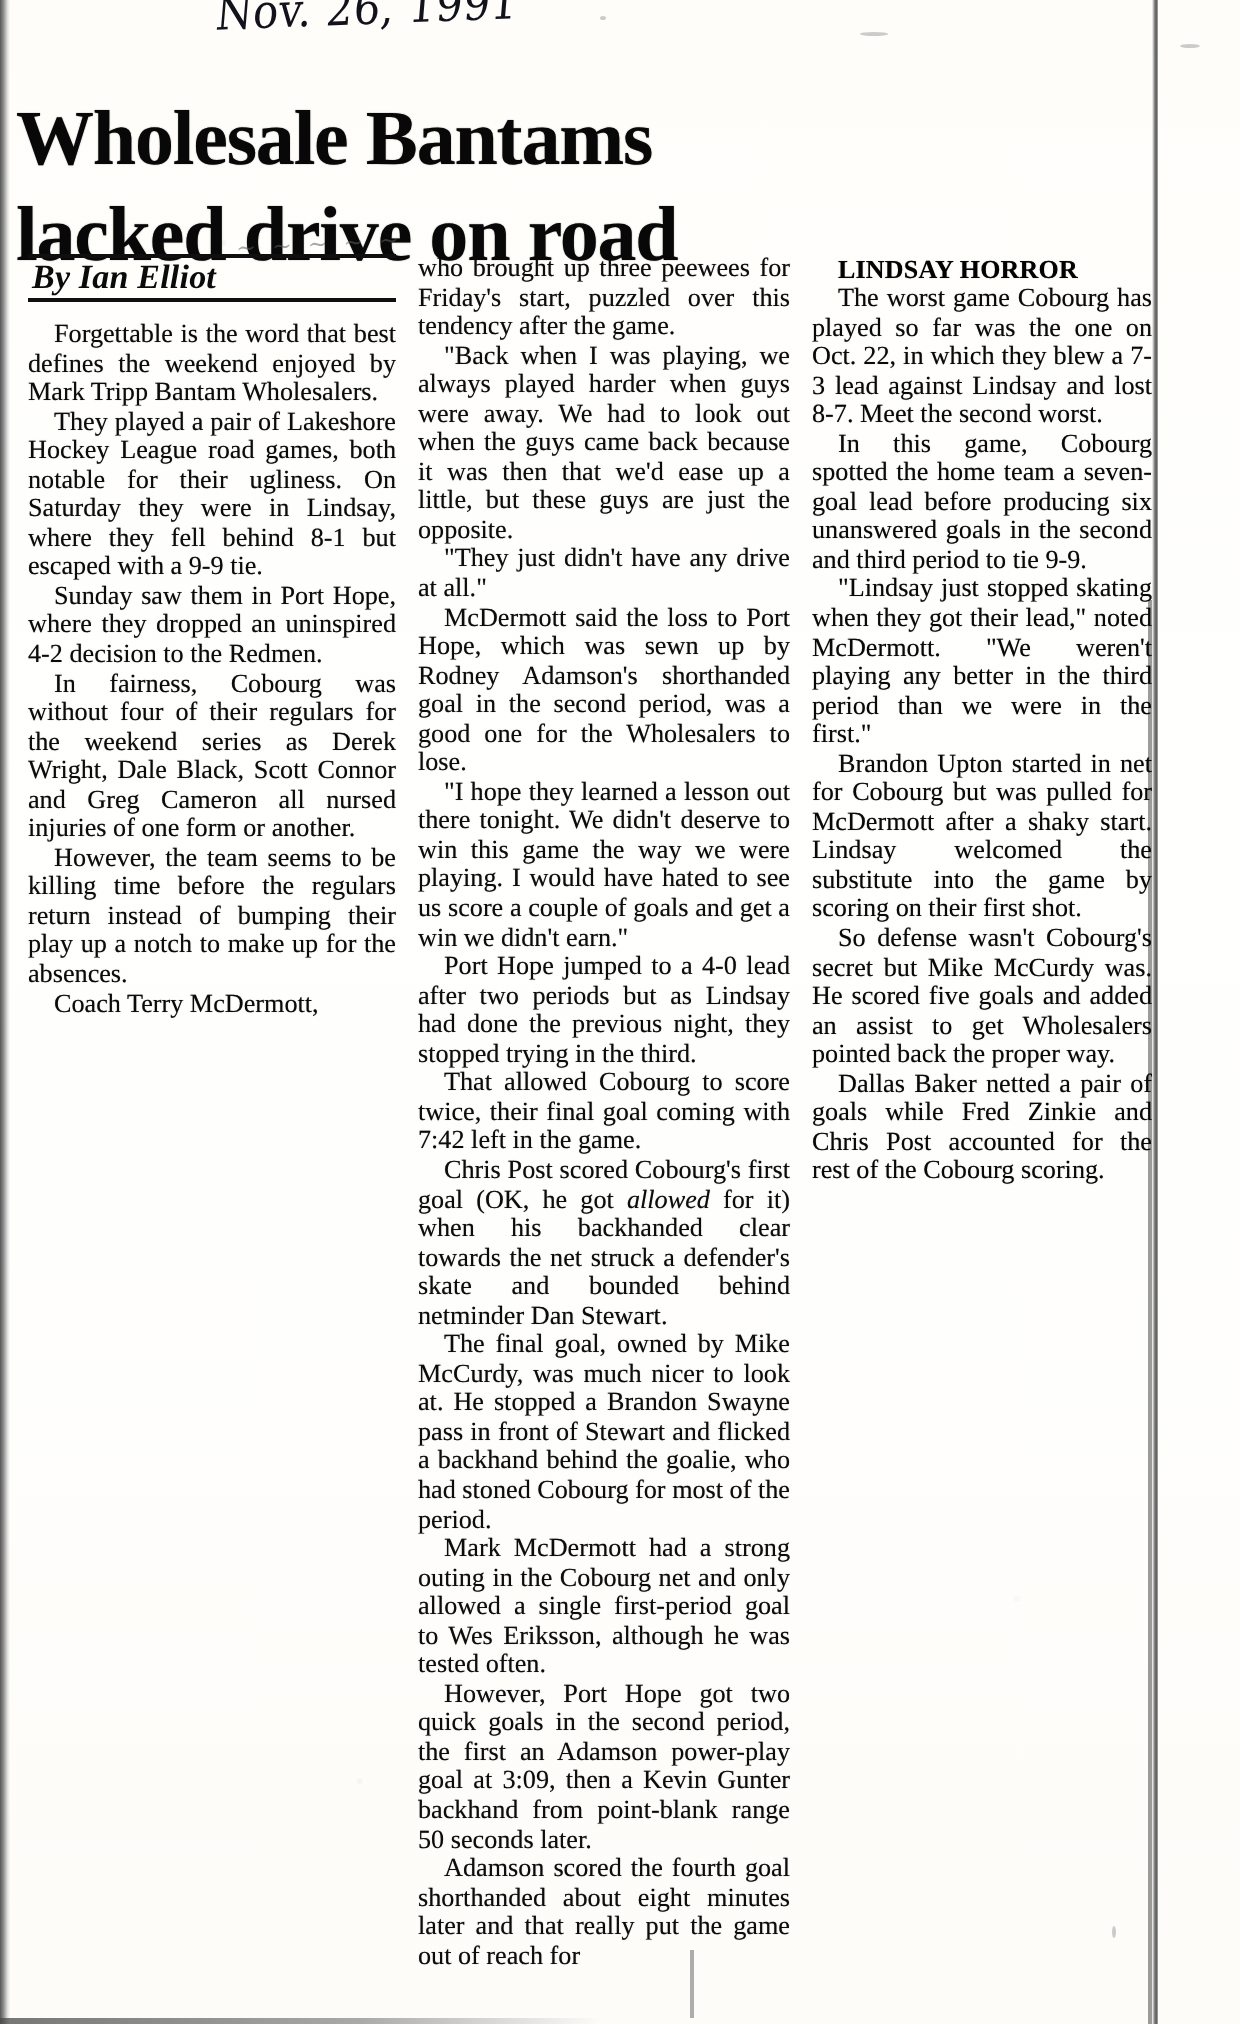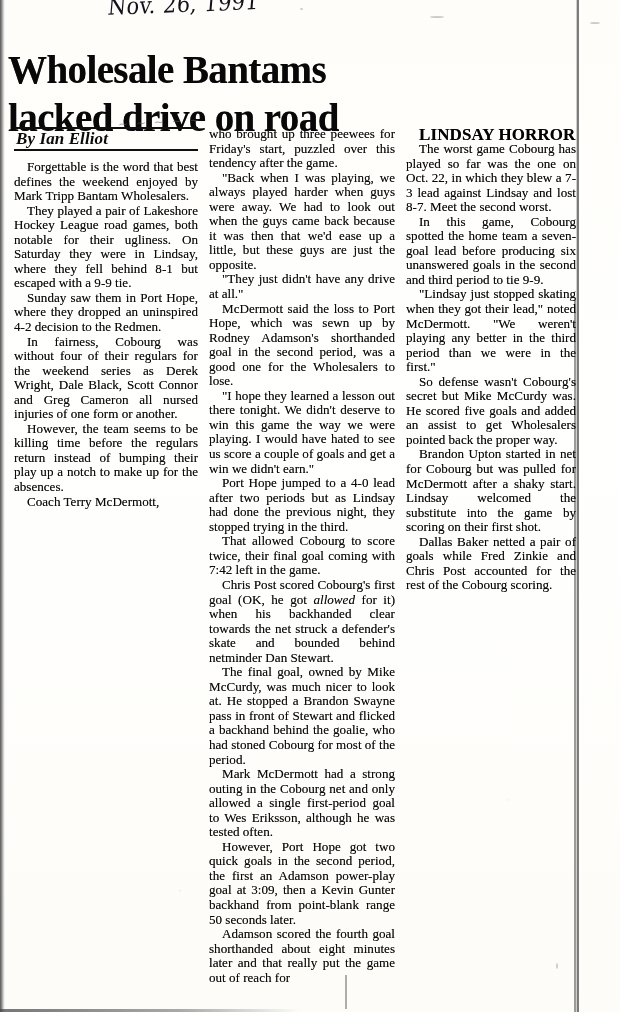--- a/index.html
+++ b/index.html
@@ -173,21 +173,21 @@
   }
   .col p.noindent { text-indent: 0; }
 
   #col1 { left: 14px;  top: 160px; width: 184px; }
   #col2 { left: 209px; top: 127px; width: 186px; }
   #col3 { left: 406px; top: 127px; width: 170px; }
 
   .subhead {
     font-family: "Liberation Serif", serif;
     font-weight: bold;
-    font-size: 17px;
+    font-size: 13px;
     line-height: 15px;
     letter-spacing: .1px;
     color: #0a0a0a;
     text-indent: 0;
     margin-bottom: 0px;
   }
 
   em.ital { font-style: italic; }
 
   
@@ -248,18 +248,18 @@
     <p>Mark McDermott had a strong outing in the Cobourg net and only allowed a single first-period goal to Wes Eriksson, although he was tested often.</p>
     <p>However, Port Hope got two quick goals in the second period, the first an Adamson power-play goal at 3:09, then a Kevin Gunter backhand from point-blank range 50 seconds later.</p>
     <p>Adamson scored the fourth goal shorthanded about eight minutes later and that really put the game out of reach for</p>
   </div>
 
   <div class="col" id="col3">
     <p class="subhead">LINDSAY HORROR</p>
     <p>The worst game Cobourg has played so far was the one on Oct. 22, in which they blew a 7-3 lead against Lindsay and lost 8-7. Meet the second worst.</p>
     <p>In this game, Cobourg spotted the home team a seven-goal lead before producing six unanswered goals in the second and third period to tie 9-9.</p>
     <p>"Lindsay just stopped skating when they got their lead," noted McDermott. "We weren't playing any better in the third period than we were in the first."</p>
+    <p>Brandon Upton started in net for Cobourg but was pulled for McDermott after a shaky start. Lindsay welcomed the substitute into the game by scoring on their first shot.</p>
     <p>So defense wasn't Cobourg's secret but Mike McCurdy was. He scored five goals and added an assist to get Wholesalers pointed back the proper way.</p>
-    <p>Brandon Upton started in net for Cobourg but was pulled for McDermott after a shaky start. Lindsay welcomed the substitute into the game by scoring on their first shot.</p>
     <p>Dallas Baker netted a pair of goals while Fred Zinkie and Chris Post accounted for the rest of the Cobourg scoring.</p>
   </div>
 
 </div>
 
 </body></html>

